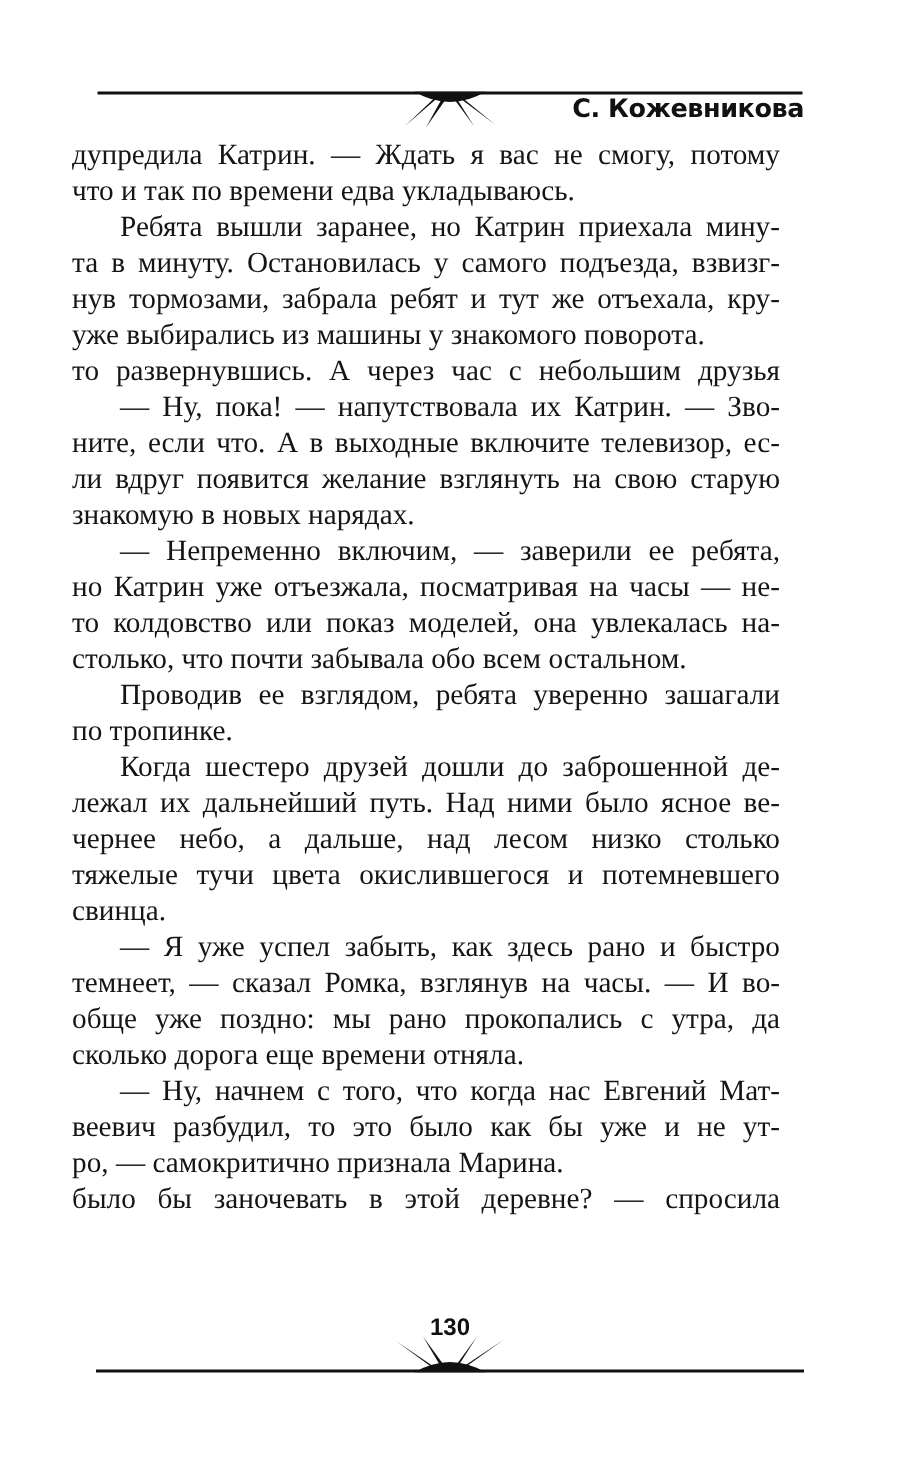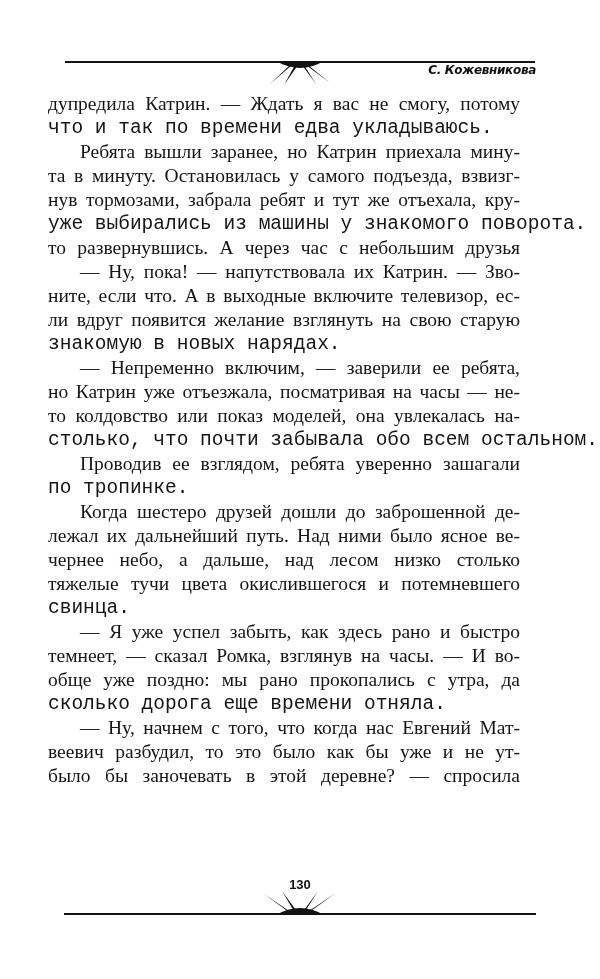--- a/index.html
+++ b/index.html
@@ -27,23 +27,22 @@
       left: 262px;
       top: 61px;
       width: 76px;
       height: 24px;
     }
     .header-author {
       position: absolute;
       right: 64px;
       top: 63px;
       font-family: "DejaVu Sans", sans-serif;
-      font-size: 12px;
+      font-size: 17px;
       font-weight: bold;
-      font-style: italic;
       letter-spacing: -0.3px;
       color: #111;
     }
     .text-body {
       position: absolute;
       left: 48px;
       top: 92px;
       width: 472px;
       font-family: "Liberation Serif", serif;
       font-size: 19.5px;
@@ -52,21 +51,20 @@
     }
     .line {
       display: block;
       height: 24px;
       white-space: nowrap;
       text-align: justify;
       text-align-last: justify;
     }
     .line.last {
       text-align-last: left;
-      font-family: Liberation Mono, monospace;
     }
     .line.indent {
       padding-left: 32px;
     }
     .footer-rule {
       position: absolute;
       left: 64px;
       top: 913px;
       width: 472px;
       height: 2px;
@@ -79,21 +77,21 @@
       width: 76px;
       height: 24px;
     }
     .page-number {
       position: absolute;
       left: 282px;
       top: 877px;
       width: 36px;
       text-align: center;
       font-family: "Liberation Sans", sans-serif;
-      font-size: 13px;
+      font-size: 16px;
       font-weight: bold;
       color: #111;
     }
   </style>
 </head>
 <body>
 
 <div class="header-rule"></div>
 <svg class="header-ornament" viewBox="0 0 76 24">
   <path d="M8 23 L28 4 L30 4 Z" fill="#111"></path>
@@ -126,20 +124,21 @@
     <span class="line">лежал их дальнейший путь. Над ними было ясное ве-</span>
     <span class="line">чернее небо, а дальше, над лесом низко столько</span>
     <span class="line">тяжелые тучи цвета окислившегося и потемневшего</span>
     <span class="line last">свинца.</span>
     <span class="line indent">— Я уже успел забыть, как здесь рано и быстро</span>
     <span class="line">темнеет, — сказал Ромка, взглянув на часы. — И во-</span>
     <span class="line">обще уже поздно: мы рано прокопались с утра, да</span>
     <span class="line last">сколько дорога еще времени отняла.</span>
     <span class="line indent">— Ну, начнем с того, что когда нас Евгений Мат-</span>
     <span class="line">веевич разбудил, то это было как бы уже и не ут-</span>
+    <span class="line last">ро, — самокритично признала Марина.</span>
     <span class="line">было бы заночевать в этой деревне? — спросила</span>
   </div>
 
 <div class="page-number">130</div>
 <svg class="footer-ornament" viewBox="0 0 76 24">
   <path d="M2 3 L28 22 L30 22 Z" fill="#111"></path>
   <path d="M20 0 L33 22 L36 22 Z" fill="#111"></path>
   <path d="M56 0 L42 22 L40 22 Z" fill="#111"></path>
   <path d="M74 2 L46 22 L44 22 Z" fill="#111"></path>
   <path d="M14 24 Q38 10 62 24 Z" fill="#111"></path>

